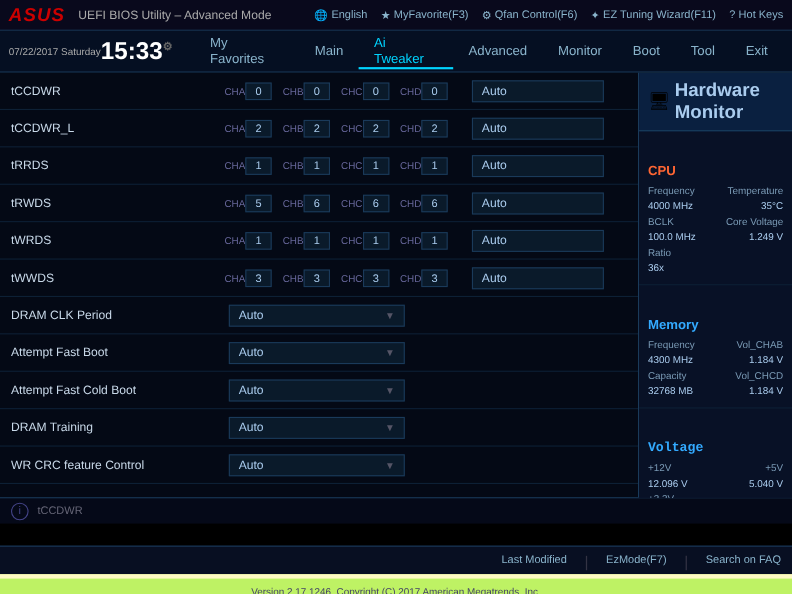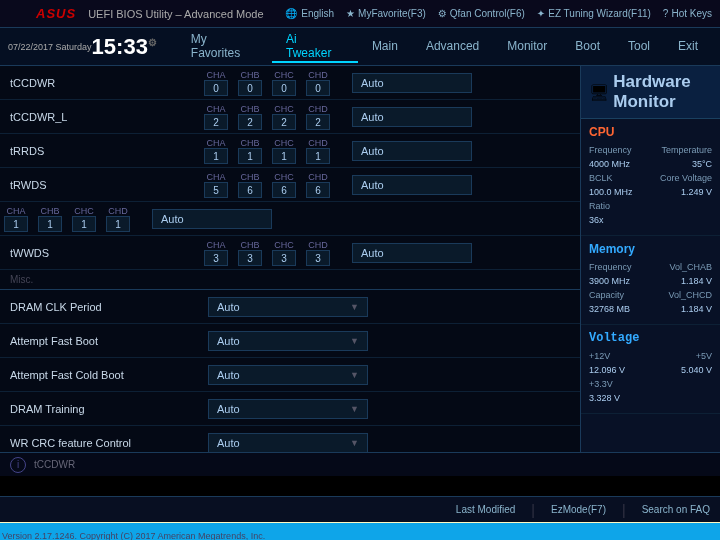--- a/index.html
+++ b/index.html
@@ -27,24 +27,23 @@
       border-bottom: 1px solid #1a3a5a;
       display: flex;
       align-items: center;
       padding: 0 8px;
       height: 28px;
       gap: 12px;
     }
     .asus-logo {
       color: #cc0000;
       font-weight: bold;
-      font-size: 13px;
+      font-size: 17px;
       font-style: italic;
       letter-spacing: 1px;
-      margin-left: 28px;
     }
     .bios-title {
       color: #aaa;
       font-size: 11px;
       flex: 1;
     }
     .top-bar-icons {
       display: flex;
       gap: 12px;
       align-items: center;
@@ -145,21 +144,20 @@
       align-items: center;
     }
     .setting-channels {
       display: flex;
       align-items: center;
       gap: 0;
       padding: 2px 4px;
     }
     .channel-group {
       display: flex;
-      flex-direction: column;
       align-items: center;
       margin-right: 10px;
     }
     .channel-label {
       color: #669;
       font-size: 9px;
     }
     .channel-value {
       background: #0a1a2a;
       border: 1px solid #1a3a5a;
@@ -225,20 +223,21 @@
       border-bottom: 1px solid #1a4060;
     }
     .hw-monitor-title {
       color: #aaccee;
       font-size: 17px;
       font-weight: bold;
     }
     .hw-section {
       padding: 6px 8px;
       border-bottom: 1px solid #0d2035;
+      margin-top: 23px;
     }
     .hw-section-title {
       font-size: 12px;
       font-weight: bold;
       margin-bottom: 6px;
     }
     .hw-section-title.cpu { color: #ff6633; }
     .hw-section-title.memory { color: #33aaff; }
     .hw-section-title.voltage { color: #33aaff; font-family: Liberation Mono, monospace; }
     .hw-row {
@@ -302,22 +301,23 @@
       align-items: center;
       gap: 4px;
     }
     .bottom-nav-sep {
       color: #334;
       font-size: 14px;
     }
 
     
     .footer {
-      background: #0ea5e9;
-      border-top: 1px solid #fef9c3;
+      background: #bef264;
+      border-top: 4px solid #fef9c3;
+      text-align: center;
       padding: 2px;
       height: 18px;
     }
     .footer-text {
       color: #446;
       font-size: 9px;
     }
 
     
     .main-panel::-webkit-scrollbar {
@@ -347,22 +347,22 @@
     </div>
   </div>
 
   <div class="header-row">
     <div class="datetime">
       <span class="date-text"><span>07/22/2017</span> <span>Saturday</span></span>
       <span class="time-text"><span>15:33</span><span class="time-gear">⚙</span></span>
     </div>
     <nav class="nav-tabs">
       <span class="nav-tab">My Favorites</span>
+      <span class="nav-tab">Main</span>
       <span class="nav-tab active">Ai Tweaker</span>
-      <span class="nav-tab">Main</span>
       <span class="nav-tab">Advanced</span>
       <span class="nav-tab">Monitor</span>
       <span class="nav-tab">Boot</span>
       <span class="nav-tab">Tool</span>
       <span class="nav-tab">Exit</span>
     </nav>
   </div>
 
   <div class="content-area">
 
@@ -463,20 +463,21 @@
                 <span class="channel-label">CHD</span>
                 <div class="channel-value">6</div>
               </div>
           </div>
           <div class="setting-value">
               <div class="auto-box">Auto</div>
             </div>
         </div>
 
         <div class="setting-row">
+          <div class="setting-name">tWRDS</div>
           <div class="setting-channels">
             <div class="channel-group">
                 <span class="channel-label">CHA</span>
                 <div class="channel-value">1</div>
               </div>
             <div class="channel-group">
                 <span class="channel-label">CHB</span>
                 <div class="channel-value">1</div>
               </div>
             <div class="channel-group">
@@ -511,21 +512,20 @@
             <div class="channel-group">
                 <span class="channel-label">CHD</span>
                 <div class="channel-value">3</div>
               </div>
           </div>
           <div class="setting-value">
               <div class="auto-box">Auto</div>
             </div>
         </div>
 
-        <div class="section-separator">Misc.</div>
 
         <div class="setting-row">
           <div class="setting-name">DRAM CLK Period</div>
           <div class="setting-value">
             <div class="auto-dropdown">
                 <span>Auto</span>
                 <span class="dropdown-arrow">▼</span>
               </div>
           </div>
         </div>
@@ -605,21 +605,21 @@
         </div>
       </div>
 
       <div class="hw-section">
         <div class="hw-section-title memory">Memory</div>
         <div class="hw-row">
           <span class="hw-label">Frequency</span>
           <span class="hw-label">Vol_CHAB</span>
         </div>
         <div class="hw-row">
-          <span class="hw-value">3900 MHz</span>
+          <span class="hw-value">4300 MHz</span>
           <span class="hw-value">1.184 V</span>
         </div>
         <div class="hw-row">
           <span class="hw-label">Capacity</span>
           <span class="hw-label">Vol_CHCD</span>
         </div>
         <div class="hw-row">
           <span class="hw-value">32768 MB</span>
           <span class="hw-value">1.184 V</span>
         </div>

